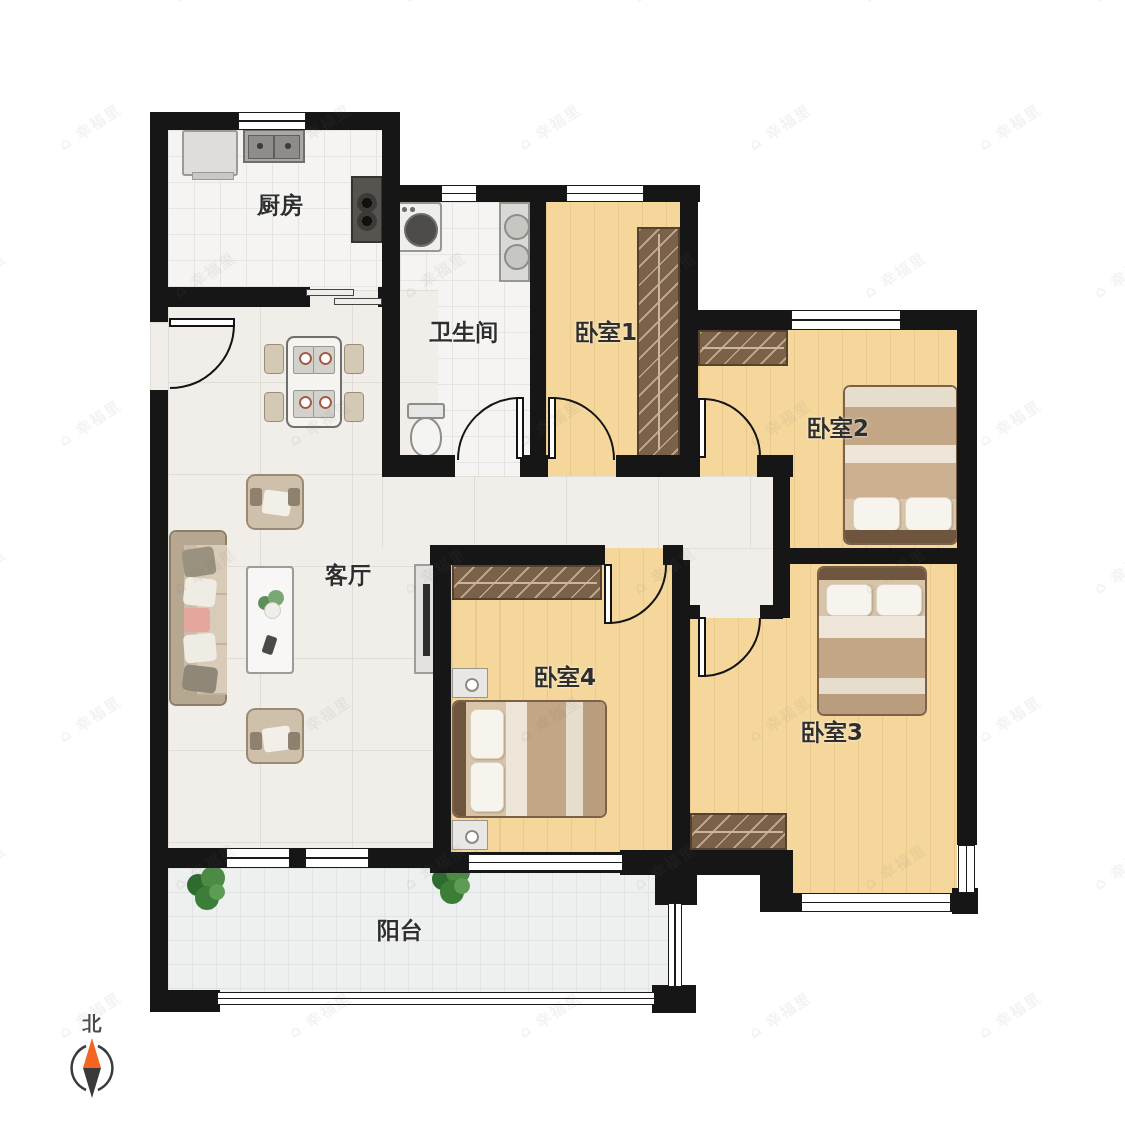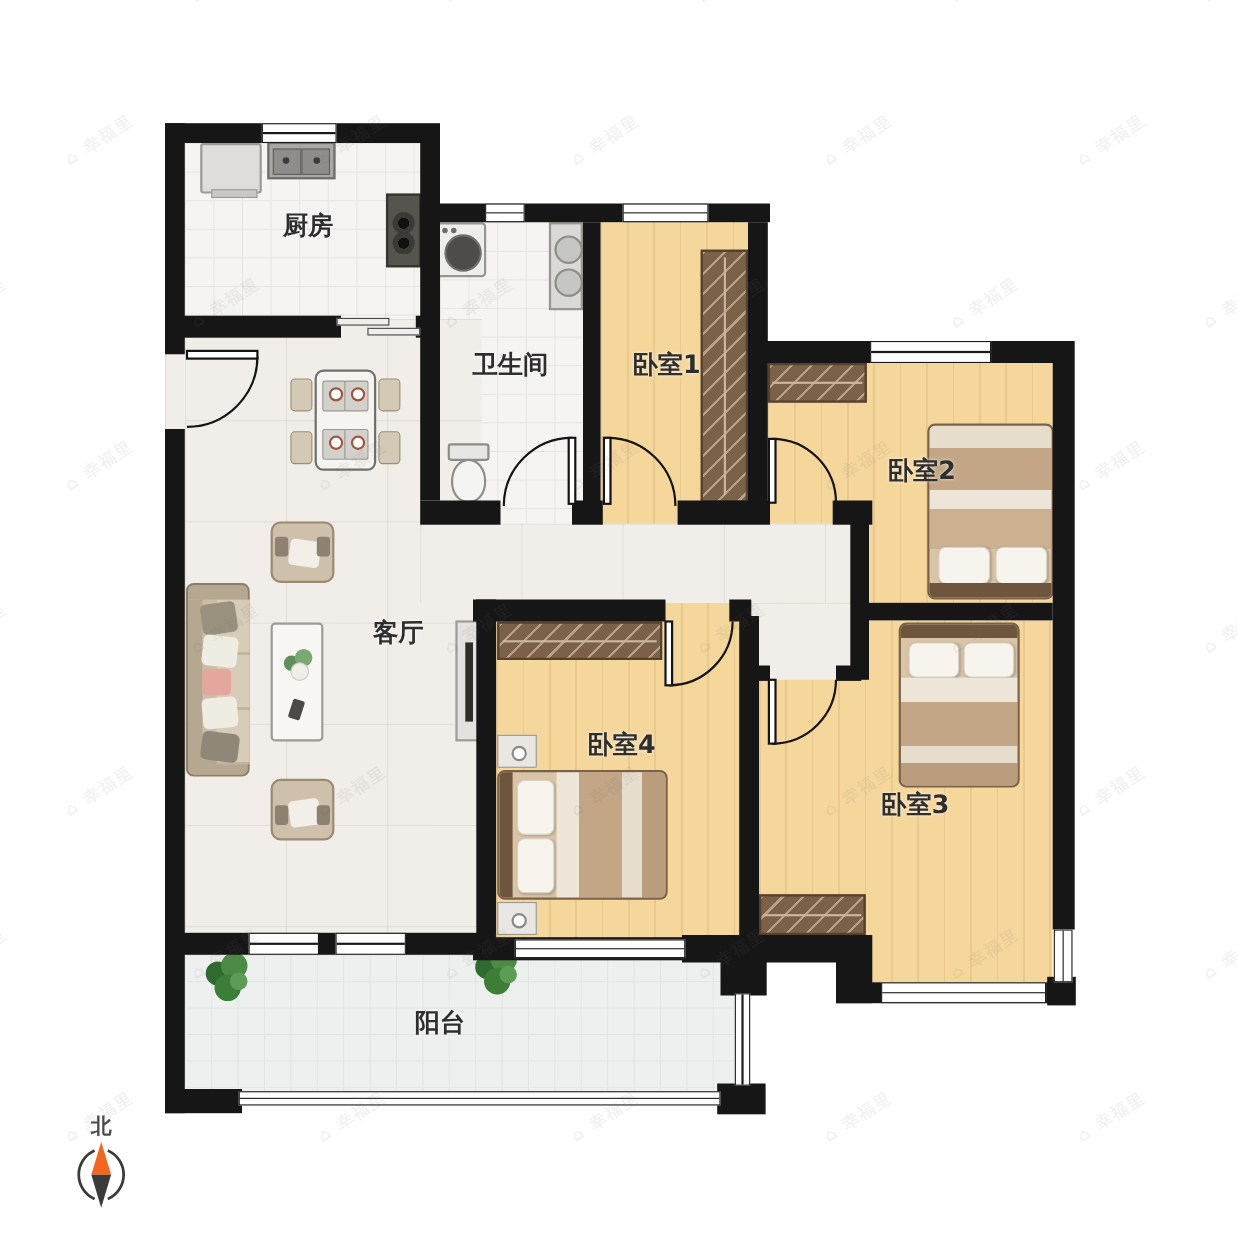--- a/index.html
+++ b/index.html
@@ -272,21 +272,21 @@
       <polygon points="83,1068 101,1068 92,1098" style="fill:var(--compass-dark,#3a3a3a)"></polygon>
     </g>
   </svg>
 
   <div class="label" style="left:280px;top:205px;">厨房</div>
   <div class="label" style="left:464px;top:332px;">卫生间</div>
   <div class="label" style="left:606px;top:332px;">卧室1</div>
   <div class="label" style="left:838px;top:428px;">卧室2</div>
   <div class="label" style="left:832px;top:732px;">卧室3</div>
   <div class="label" style="left:565px;top:677px;">卧室4</div>
-  <div class="label" style="left:362px;top:575px;">客厅</div>
+  <div class="label" style="left:348px;top:575px;">客厅</div>
   <div class="label" style="left:400px;top:930px;">阳台</div>
   <div class="label" style="left:92px;top:1024px;font-size:19px;color:#4a4a4a;">北</div>
 
   <div class="wm-layer">
       <span class="wm" style="left: -60px; top: -30px;">⌂ 幸福里</span>
       <span class="wm" style="left: 170px; top: -30px;">⌂ 幸福里</span>
       <span class="wm" style="left: 400px; top: -30px;">⌂ 幸福里</span>
       <span class="wm" style="left: 630px; top: -30px;">⌂ 幸福里</span>
       <span class="wm" style="left: 860px; top: -30px;">⌂ 幸福里</span>
       <span class="wm" style="left: 1090px; top: -30px;">⌂ 幸福里</span>

